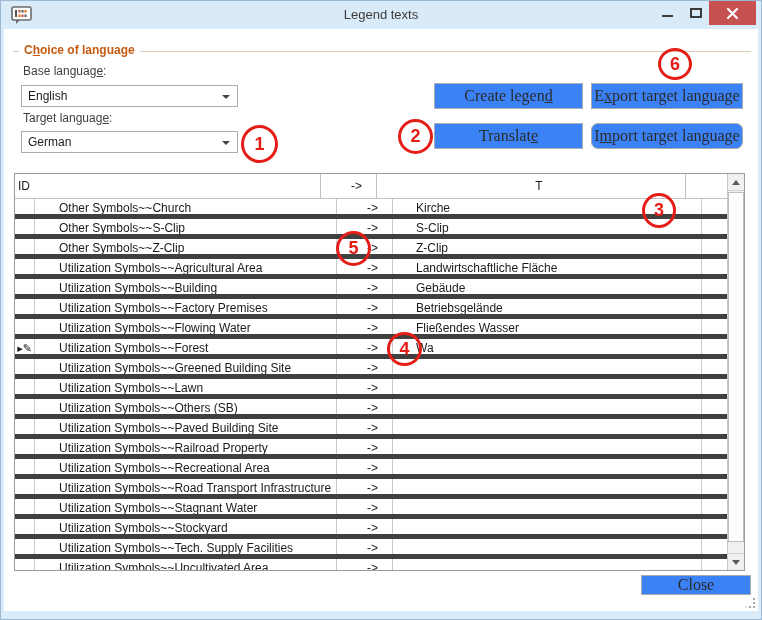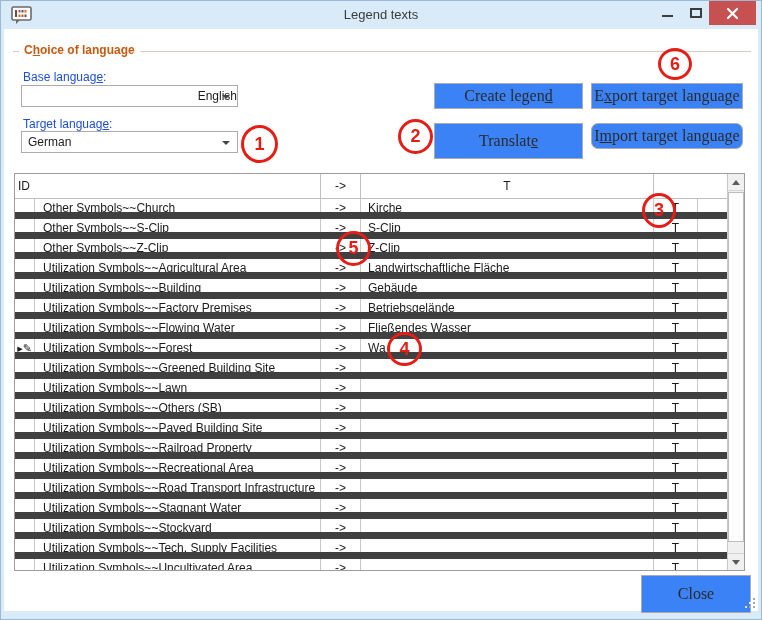--- a/index.html
+++ b/index.html
@@ -23,46 +23,46 @@
   .btn-close svg { position:absolute; left:17px; top:6px; }
 
   
   .content { position:absolute; left:3px; top:28px; width:754px; height:582px; background:#ffffff; }
 
   .fieldset-line { position:absolute; left:12px; top:50px; width:738px; height:0;
                    border-top:1px solid #dccaba; }
   .fieldset-legend { position:absolute; left:18px; top:42px; background:#ffffff;
                      padding:0 5px; color:#c55a11; font-weight:bold; font-size:12px; }
 
-  .form-label { position:absolute; left:22px; font-size:12px; color:#1d4ed8;margin-top:6px; }
+  .form-label { position:absolute; left:22px; font-size:12px; color:#404040; }
   .combobox { position:absolute; left:20px; width:217px; height:22px; background:#fff;
               border:1px solid #ababab; line-height:20px; padding-left:6px; cursor:default; }
   .combobox .arrow { position:absolute; right:7px; top:9px; width:0; height:0;
                      border-left:4px solid transparent; border-right:4px solid transparent;
                      border-top:4px solid #444; }
 
   .push-btn { position:absolute; background:#3b82f6; border:1px solid #ababab; color:#2b2b2b;
               font-size:16px; text-align:center; cursor:default;
               display:flex; align-items:center; justify-content:center;font-family:Liberation Serif, serif; }
   .mn { text-decoration:underline; }
 
   
   .grid { position:absolute; left:13px; top:172px; width:731px; height:398px;
           border:1px solid #9c9c9c; background:#fff; overflow:hidden; }
   .grid-inner { position:absolute; left:0; top:0; right:17px; bottom:0; overflow:hidden; }
   .g-header { display:grid; grid-template-columns:306px 40px 293px 44px 1fr;
-              height:25px; border-bottom:1px solid #c0c0c0; }
+              height:25px; border-bottom:1px solid #c0c0c0;gap:16px; }
   .g-header > div { border-right:1px solid #c0c0c0; line-height:24px; overflow:hidden; white-space:nowrap; }
   .g-header > div:last-child { border-right:none; }
   .h-id { padding-left:3px; }
   .h-arrow { text-align:center; }
   .h-target { padding-left:7px; }
   .h-t { text-align:center; }
   .g-row { display:grid; grid-template-columns:20px 286px 40px 293px 44px 1fr;
-           height:20px; border-bottom:7px solid #404040; }
+           height:20px; border-bottom:5px solid #404040;gap:16px; }
   .g-row > div { border-right:1px solid #c9c9c9; line-height:19px; overflow:hidden; white-space:nowrap; }
   .g-row > div:last-child { border-right:none; }
   .c-sel { text-align:center; font-size:11px; line-height:18px; }
   .c-id { padding-left:8px; }
   .c-arrow { text-align:center; }
   .c-target { padding-left:7px; }
   .c-t { text-align:center; }
 
   
   .vscroll { position:absolute; right:0; top:0; width:17px; height:396px;
@@ -73,21 +73,21 @@
   .tri-up { position:absolute; left:4px; top:6px; width:0; height:0;
             border-left:4px solid transparent; border-right:4px solid transparent;
             border-bottom:5px solid #5a5a5a; }
   .tri-down { position:absolute; left:4px; top:6px; width:0; height:0;
               border-left:4px solid transparent; border-right:4px solid transparent;
               border-top:5px solid #5a5a5a; }
   .sb-thumb { position:absolute; left:0; top:18px; width:16px; height:350px;
               background:#fdfdfd; border:1px solid #bdbdbd; }
 
   
-  .close-btn { left:640px; top:574px; width:110px; height:38px;justify-content:center; }
+  .close-btn { left:640px; top:574px; width:110px; height:20px;justify-content:center; }
   .grip { position:absolute; left:744px; top:597px; }
 
   
   .anno { position:absolute; border:3px solid #e41d17; border-radius:50%;
           display:flex; align-items:center; justify-content:center;
           color:#e41d17; font-weight:bold; font-size:18px;
           font-family:"Liberation Sans",sans-serif; pointer-events:none;
           background:transparent; }
   .circle-1 { left:240px; top:124px; width:37px; height:38px; }
   .circle-2 { left:397px; top:118px; width:35px; height:35px; }
@@ -126,38 +126,38 @@
       <svg width="13" height="13" viewBox="0 0 13 13">
         <path d="M2 2 L11 11 M11 2 L2 11" stroke="#ffffff" stroke-width="2.2" stroke-linecap="round"></path>
       </svg>
     </div>
   </div>
 
   <div class="fieldset-line"></div>
   <div class="fieldset-legend"><span>C</span><span class="mn">h</span><span>oice of language</span></div>
 
   <div class="form-label" style="top:63px;"><span>Base languag</span><span class="mn">e</span><span>:</span></div>
-  <div class="combobox" style="top:84px;text-align:right;">
+  <div class="combobox" style="top:84px;">
     <span>English</span>
     <span class="arrow"></span>
   </div>
 
   <div class="form-label" style="top:110px;"><span>Target languag</span><span class="mn">e</span><span>:</span></div>
   <div class="combobox" style="top:130px;">
     <span>German</span>
     <span class="arrow"></span>
   </div>
 
   <div class="push-btn" style="left:433px; top:82px; width:149px; height:26px;">
       <span><span>Create legen</span><span class="mn">d</span><span></span></span>
     </div>
   <div class="push-btn" style="left:590px; top:82px; width:152px; height:26px;">
       <span><span>E</span><span class="mn">x</span><span>port target language</span></span>
     </div>
-  <div class="push-btn" style="left:433px; top:122px; width:149px; height:36px;">
+  <div class="push-btn" style="left:433px; top:122px; width:149px; height:26px;">
       <span><span>Translat</span><span class="mn">e</span><span></span></span>
     </div>
   <div class="push-btn" style="left:590px; top:122px; width:152px; height:26px;border-radius:7px;">
       <span><span>I</span><span class="mn">m</span><span>port target language</span></span>
     </div>
 
   <div class="grid">
     <div class="grid-inner">
       <div class="g-header">
         <div class="h-id">ID</div>

